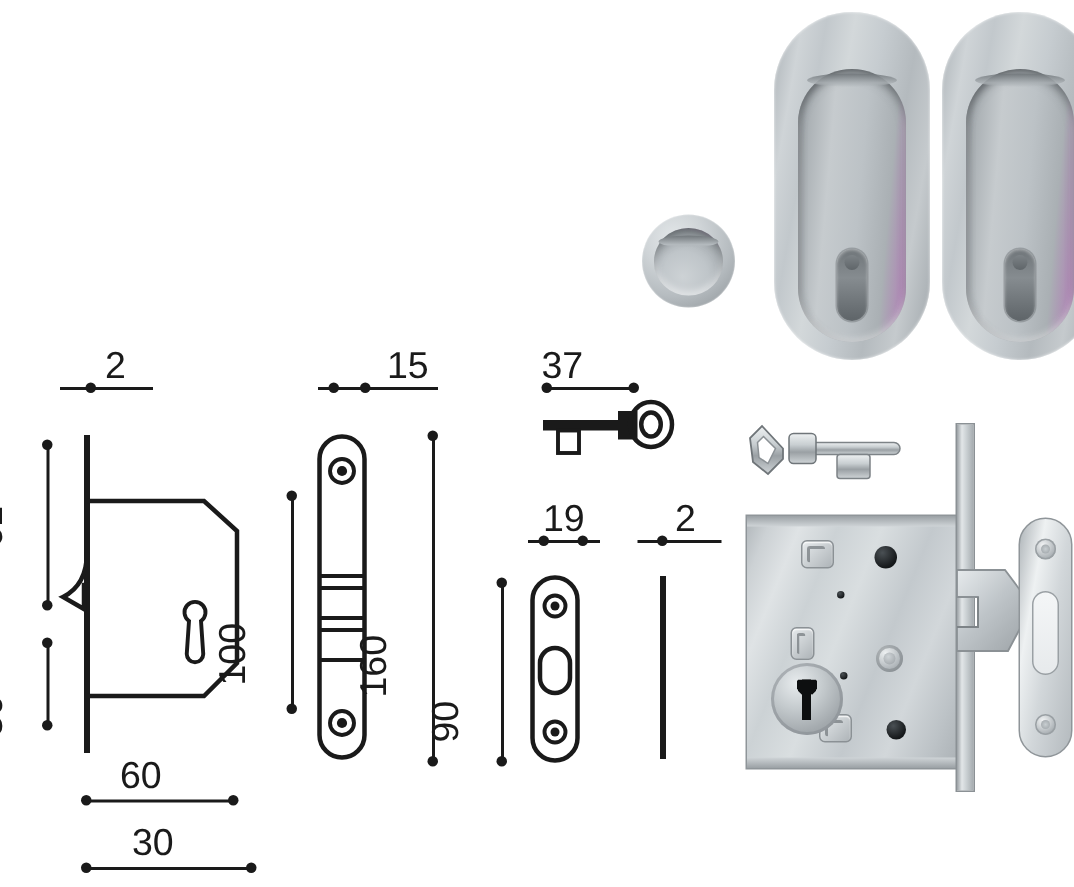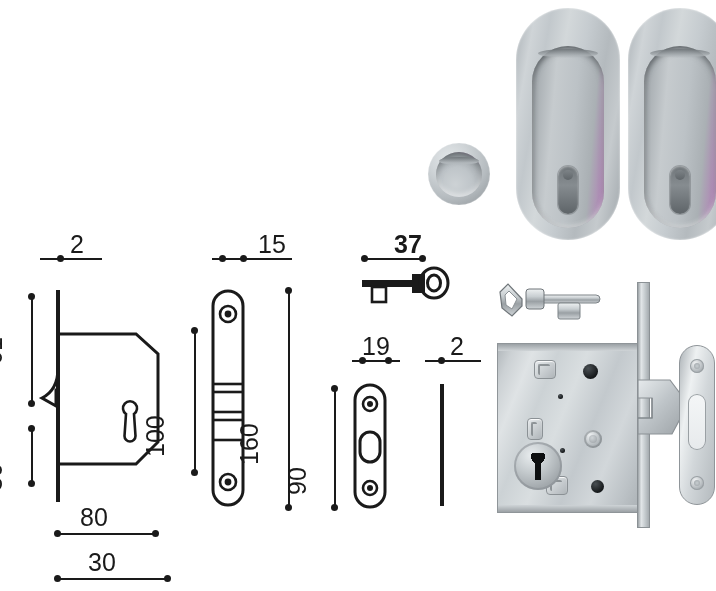--- a/index.html
+++ b/index.html
@@ -207,21 +207,21 @@
 
       <path d="M86,124 a7,7 0 1,1 8,0 l1.5,22 a5.5,5.5 0 0,1 -11,0 z" fill="none" stroke="#1a1a1a" stroke-width="2.6"></path>
     </svg>
   </div>
 
   <div class="dim vert" style="left:168px;top:432px;">100</div>
   <div class="rule v" style="left:194px;top:330px;height:143px;"></div>
   <div class="dot" style="left:191px;top:327px;"></div>
   <div class="dot" style="left:191px;top:469px;"></div>
 
-  <div class="dim" style="left:80px;top:505px;">80</div>
+  <div class="dim" style="left:80px;top:505px;">60</div>
   <div class="rule h" style="left:57px;top:533px;width:98px;"></div>
   <div class="dot" style="left:54px;top:530px;"></div>
   <div class="dot" style="left:152px;top:530px;"></div>
 
   <div class="dim" style="left:88px;top:550px;">30</div>
   <div class="rule h" style="left:57px;top:578px;width:110px;"></div>
   <div class="dot" style="left:54px;top:575px;"></div>
   <div class="dot" style="left:164px;top:575px;"></div>
 
   <div class="dim" style="left:258px;top:232px;">15</div>
@@ -247,21 +247,21 @@
   <div class="dim vert" style="left:262px;top:440px;">160</div>
   <div class="rule v" style="left:288px;top:290px;height:218px;"></div>
   <div class="dot" style="left:285px;top:287px;"></div>
   <div class="dot" style="left:285px;top:504px;"></div>
 
   <div class="dim vert" style="left:310px;top:470px;">90</div>
   <div class="rule v" style="left:334px;top:388px;height:120px;"></div>
   <div class="dot" style="left:331px;top:385px;"></div>
   <div class="dot" style="left:331px;top:504px;"></div>
 
-  <div class="dim" style="left:394px;top:232px;font-weight:bold;">37</div>
+  <div class="dim" style="left:361px;top:232px;">37</div>
   <div class="rule h" style="left:364px;top:258px;width:58px;"></div>
   <div class="dot" style="left:361px;top:255px;"></div>
   <div class="dot" style="left:419px;top:255px;"></div>
 
   <div class="art" style="left:358px;top:266px;">
     <svg width="92" height="46" viewBox="0 0 92 46">
 
       <rect x="4" y="14" width="56" height="7" fill="#1a1a1a"></rect>
 
       <rect x="14" y="21" width="14" height="15" fill="none" stroke="#1a1a1a" stroke-width="2.6"></rect>

